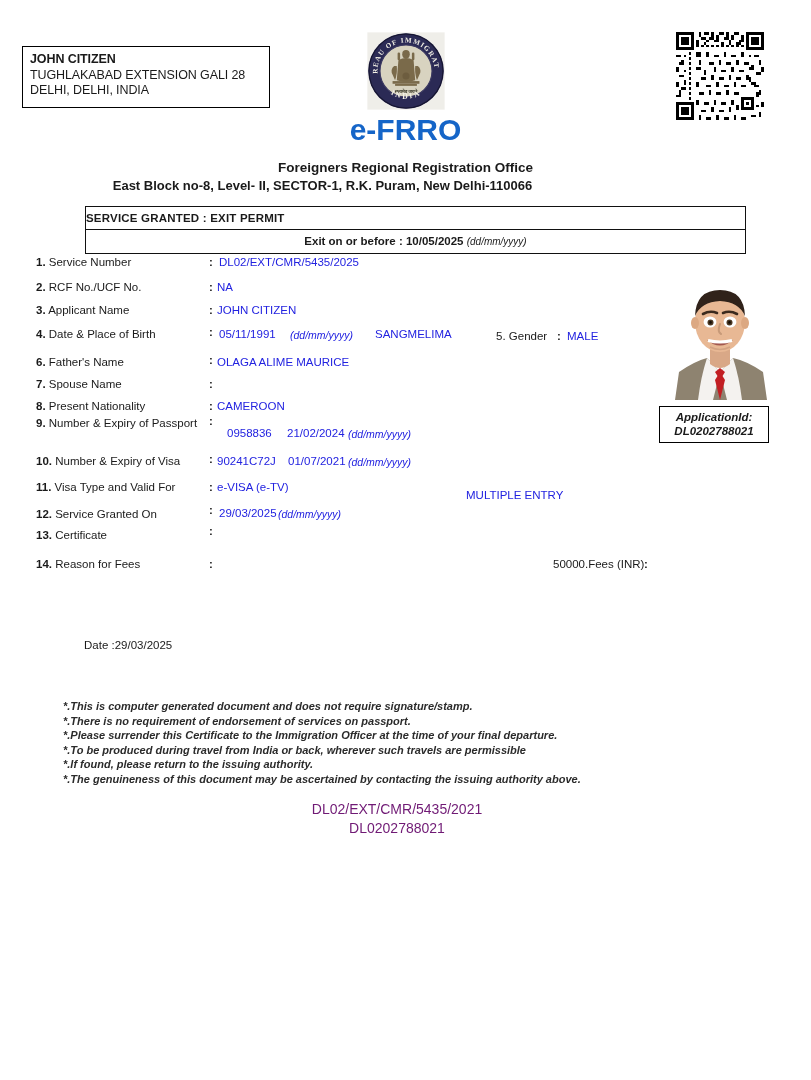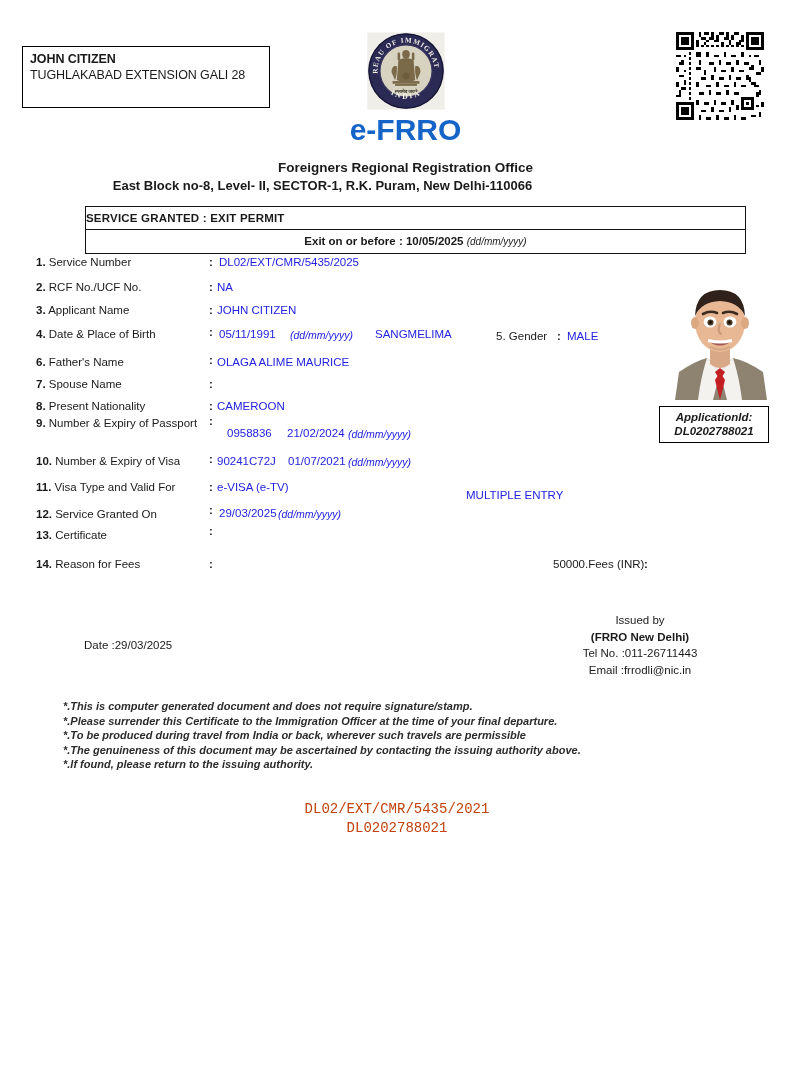--- a/index.html
+++ b/index.html
@@ -179,33 +179,33 @@
     line-height: 14.6px;
     color: #2b2b2b;
   }
 
   
   #watermark {
     position: absolute;
     left: 0; top: 800px; width: 794px;
     text-align: center;
     font-size: 14px;
-    color: #c2410c;
+    color: #701a75;
     line-height: 19px;
-    font-family: Liberation Mono, monospace;
   }
 </style>
 </head>
 <body>
 
 <div id="page">
 
   <div id="address-box">
     <div class="nm">JOHN CITIZEN</div>
     <div>TUGHLAKABAD EXTENSION GALI 28</div>
+    <div>DELHI, DELHI, INDIA</div>
   </div>
 
   <div id="seal-wrap">
     <svg id="seal" viewBox="0 0 100 100" xmlns="http://www.w3.org/2000/svg">
       <defs>
         <path id="arcTop" d="M 16,50 A 34,34 0 0 1 84,50" fill="none"></path>
         <path id="arcBot" d="M 19,52 A 31,31 0 0 0 81,52" fill="none"></path>
       </defs>
       <rect x="4" y="4" width="92" height="92" fill="#efeee9"></rect>
       <circle cx="50" cy="50" r="45" fill="#2b2a55"></circle>
@@ -535,34 +535,29 @@
 
       <path d="M45,71 q10,5 20,0" stroke="#d3a383" stroke-width="1.4" fill="none"></path>
     </svg>
   </div>
 
   <div id="appid-box">
     <div>ApplicationId:</div>
     <div>DL0202788021</div>
   </div>
 
-  <div id="issued">
-    <div>Issued by</div>
-    <div class="b">(FRRO New Delhi)</div>
-    <div>Tel No. :011-26711443</div>
-    <div>Email :frrodli@nic.in</div>
-  </div>
   <div id="doc-date">Date :29/03/2025</div>
 
   <div id="notes">
     <div>*.This is computer generated document and does not require signature/stamp.</div>
+    <div>*.There is no requirement of endorsement of services on passport.</div>
     <div>*.Please surrender this Certificate to the Immigration Officer at the time of your final departure.</div>
     <div>*.To be produced during travel from India or back, wherever such travels are permissible</div>
+    <div>*.If found, please return to the issuing authority.</div>
     <div>*.The genuineness of this document may be ascertained by contacting the issuing authority above.</div>
-    <div>*.If found, please return to the issuing authority.</div>
   </div>
 
   <div id="watermark">
     <div>DL02/EXT/CMR/5435/2021</div>
     <div>DL0202788021</div>
   </div>
 
 </div>
 
 </body></html>

